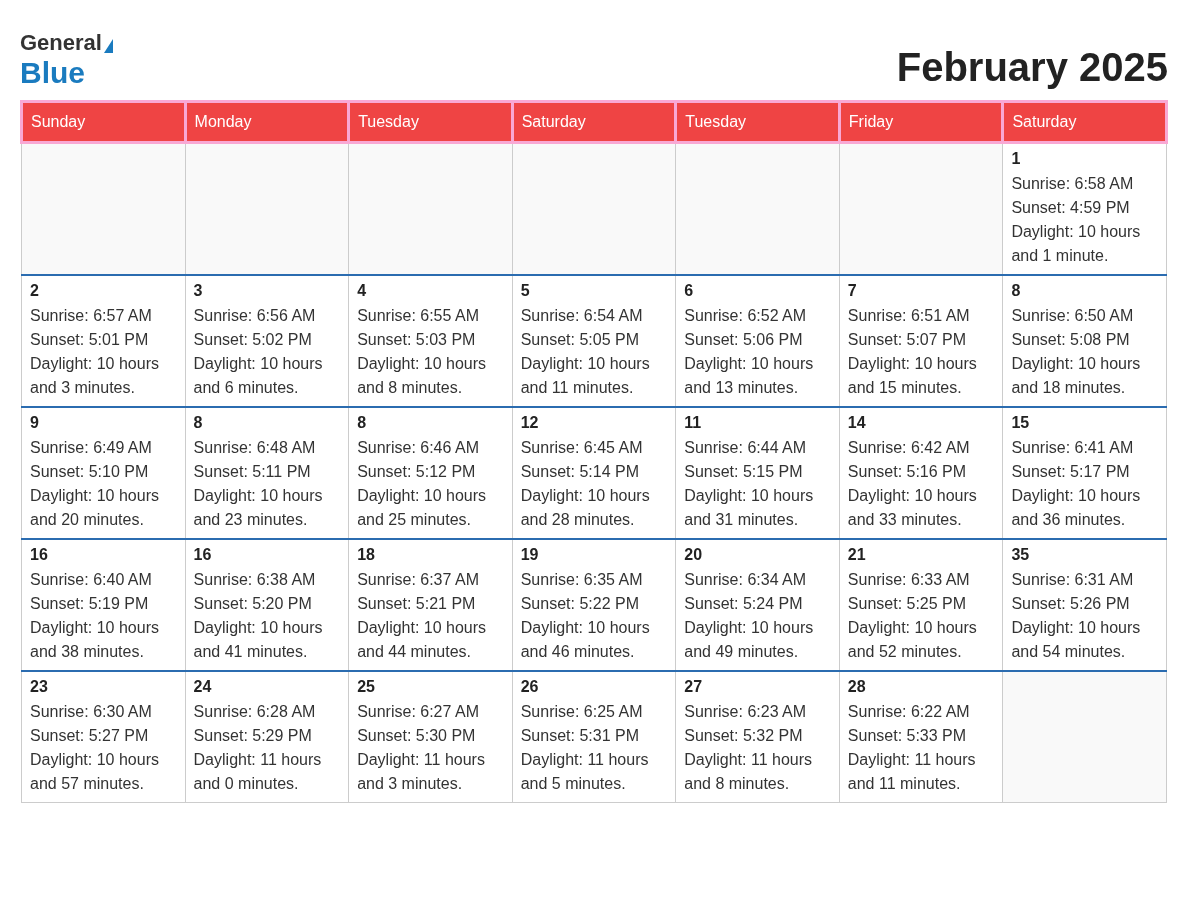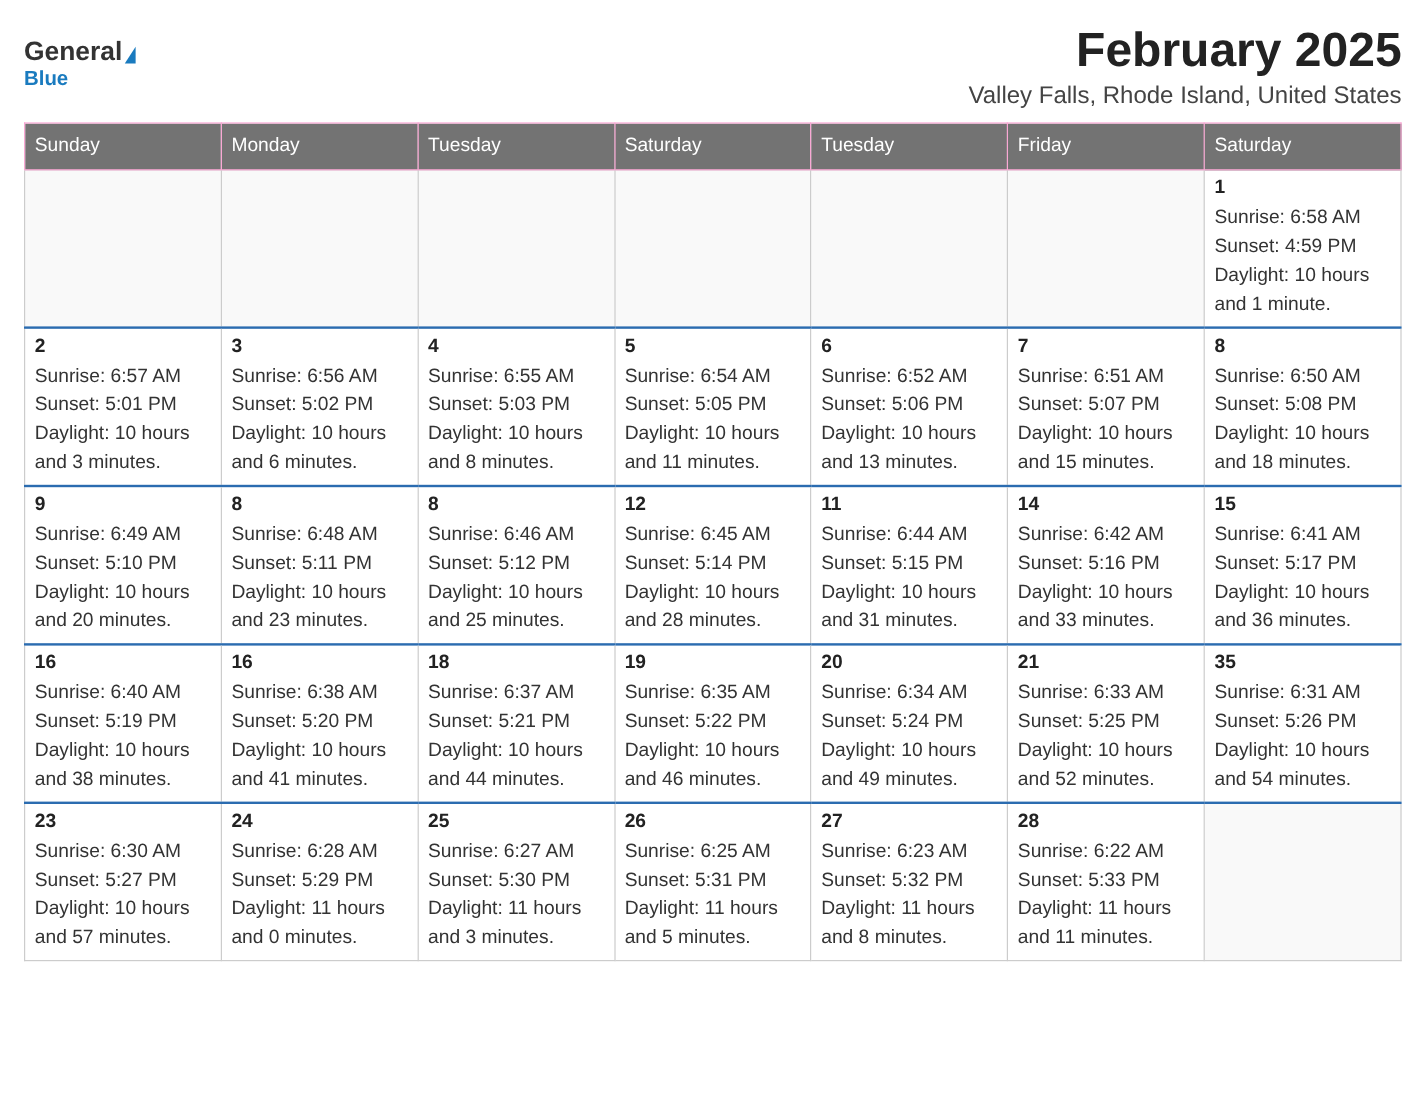--- a/index.html
+++ b/index.html
@@ -6,37 +6,37 @@
     body {
       font-family: Arial, sans-serif;
       background: #fff;
       padding: 20px;
       width: 1188px;
       min-height: 918px;
     }
     .header {
       display: flex;
       justify-content: space-between;
-      align-items: flex-start;
+      align-items: flex-end;
       margin-bottom: 10px;
     }
     .logo {
       display: flex;
       flex-direction: column;
       align-items: flex-start;
       padding-top: 10px;
     }
     .logo-general {
       font-size: 22px;
       font-weight: bold;
       color: #333;
       letter-spacing: 0;
     }
     .logo-blue {
-      font-size: 17px;
+      font-size: 30px;
       font-weight: bold;
       color: #1a7bbf;
     }
     .logo-triangle {
       display: inline-block;
       width: 0;
       height: 0;
       border-left: 9px solid transparent;
       border-bottom: 14px solid #1a7bbf;
       margin-left: 2px;
@@ -54,27 +54,27 @@
       font-size: 20px;
       color: #444;
       margin-top: 4px;
     }
     .calendar {
       width: 100%;
       border-collapse: collapse;
       margin-top: 10px;
     }
     .calendar th {
-      background-color: #737373;
+      background-color: #ef4444;
       color: #fff;
       padding: 10px 8px;
       text-align: left;
       font-size: 16px;
       font-weight: normal;
-      border: 1px solid #f9a8d4;
+      border: 3px solid #f9a8d4;
     }
     .calendar td {
       border: 1px solid #ccc;
       vertical-align: top;
       padding: 6px 8px;
       width: 14.28%;
       min-height: 110px;
       height: 120px;
     }
     .day-number {
@@ -102,21 +102,20 @@
   <div class="logo">
     <div>
       <span class="logo-general">General</span><span class="logo-triangle"></span>
     </div>
     <div>
       <span class="logo-blue">Blue</span>
     </div>
   </div>
   <div class="title-section">
     <div class="month-title">February 2025</div>
-    <div class="location">Valley Falls, Rhode Island, United States</div>
   </div>
 </div>
 
 <table class="calendar">
   <thead>
     <tr>
     <th>Sunday</th>
         <th>Monday</th>
         <th>Tuesday</th>
         <th>Saturday</th>

